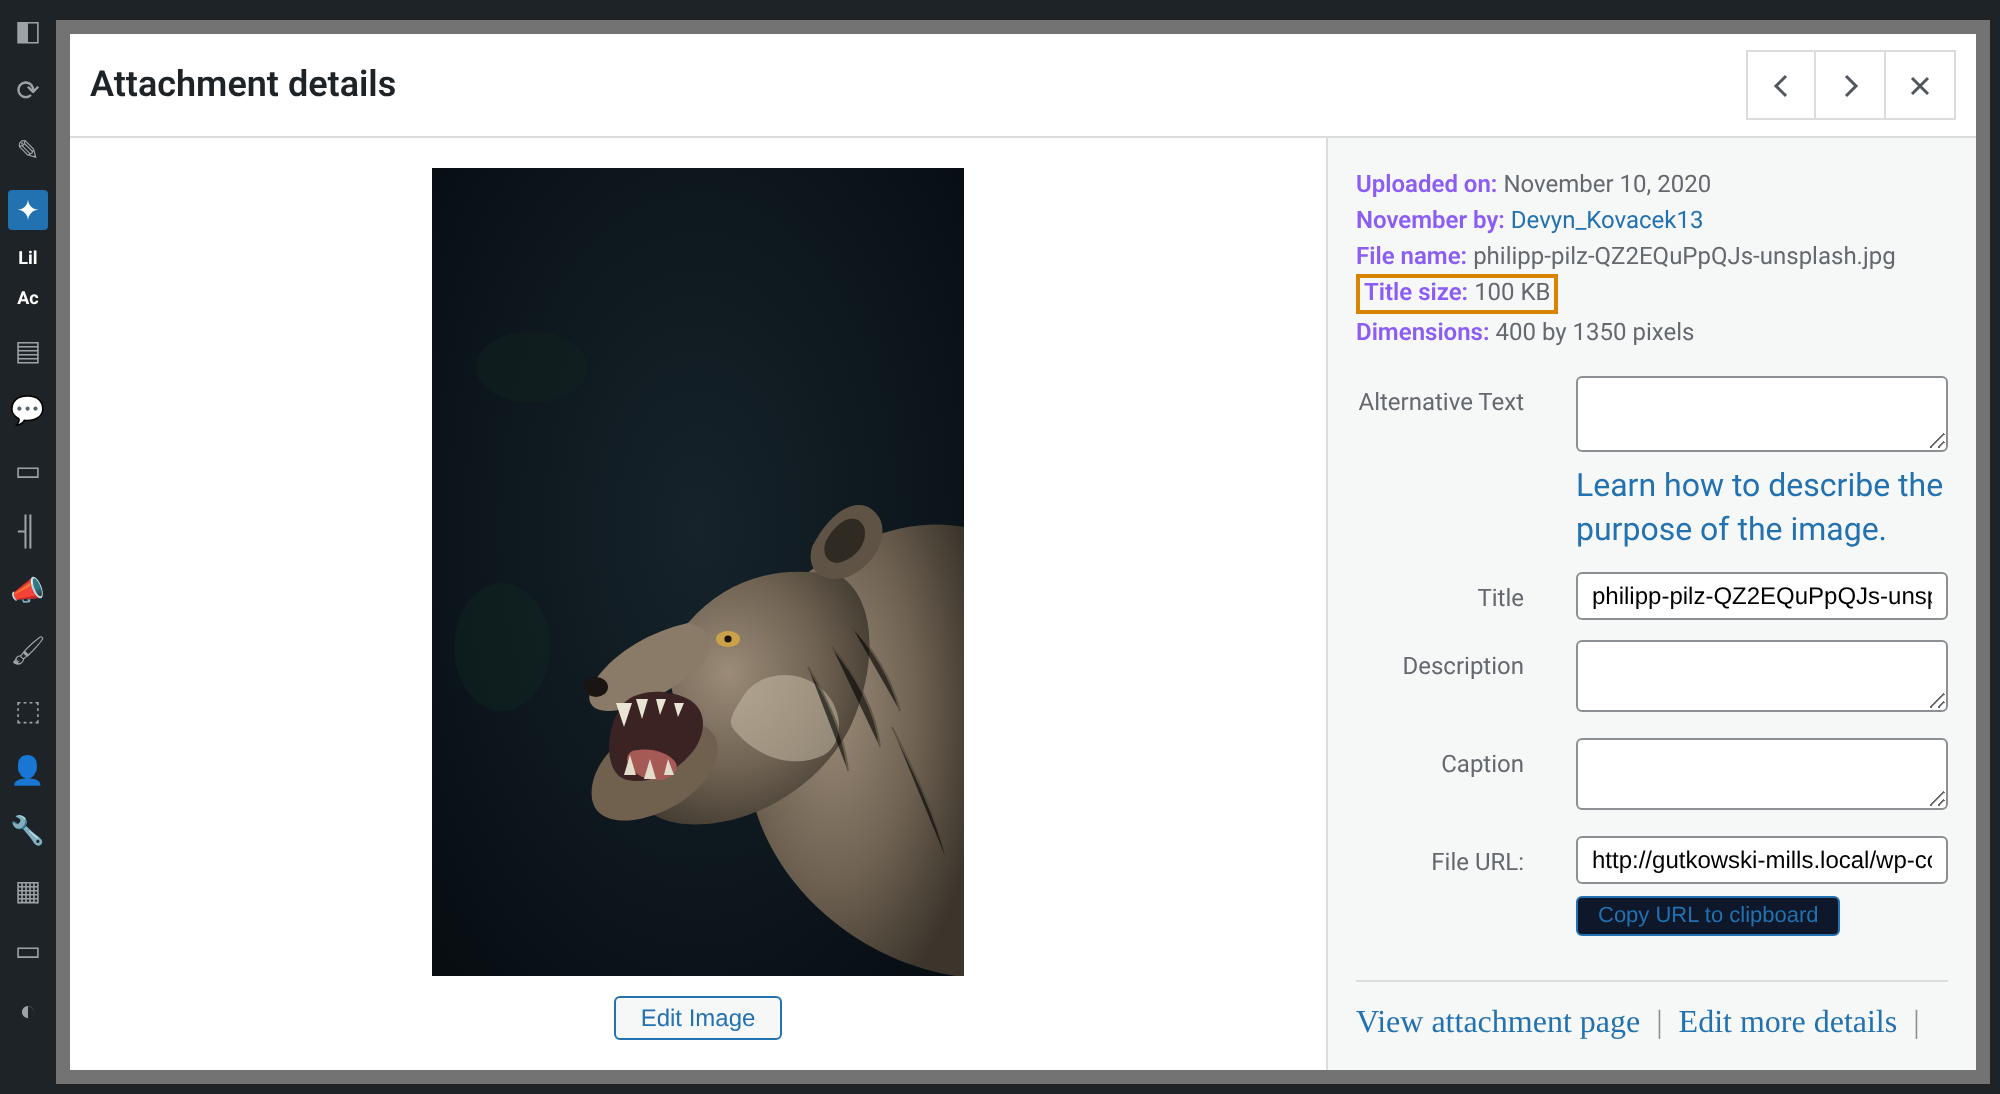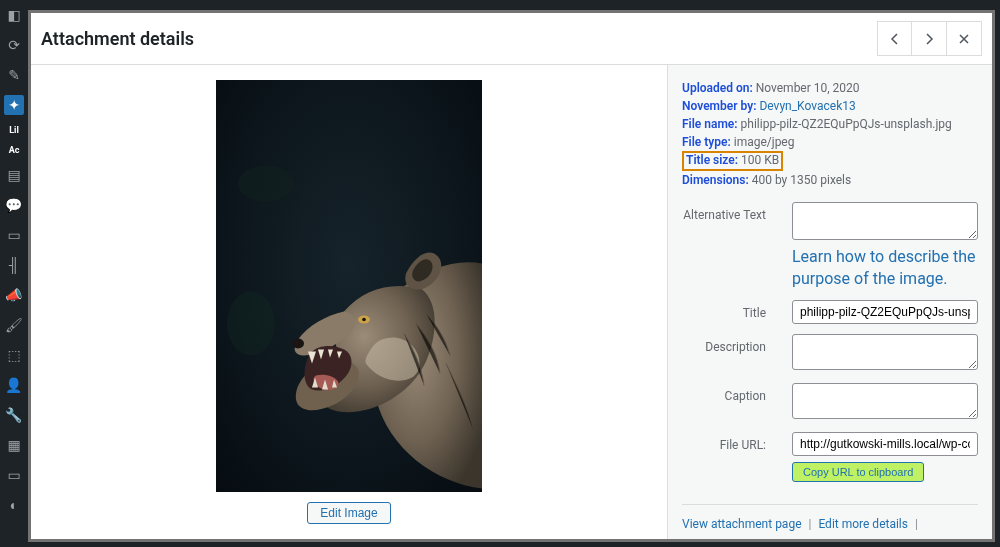--- a/index.html
+++ b/index.html
@@ -37,21 +37,21 @@
 .wp-sidebar .pill {
   color: #fff; font-size: 9px; font-weight: bold;
   line-height: 10px;
 }
 .modal-overlay {
   position: absolute;
   left: 28px; top: 10px;
   right: 5px;
   bottom: 5px;
   background: #fff;
-  border: 3px solid #737373;
+  border: 7px solid #737373;
   display: flex;
   flex-direction: column;
 }
 .modal-header {
   display: flex; align-items: center;
   padding: 8px 10px;
   border-bottom: 1px solid #dcdcde;
 }
 .modal-header h2 {
   font-size: 18px; font-weight: 600;
@@ -100,21 +100,21 @@
 .details-panel {
   width: 325px;
   border-left: 1px solid #dcdcde;
   background: #f6f7f7;
   overflow-y: auto;
   padding: 14px;
   font-size: 12px;
   color: #646970;
 }
 .meta-block div { line-height: 1.5; }
-.meta-block strong { color: #1d4ed8; font-weight: 600; }
+.meta-block strong { color: #8b5cf6; font-weight: 600; }
 .meta-block .highlight {
   border: 2px solid #d98400; padding: 0 2px; display: inline-block;
   line-height: 1.3;
 }
 .link { color: #2271b1; text-decoration: none; text-align: right; }
 .settings-block { margin-top: 13px; }
 .setting-row {
   display: flex; align-items: flex-start;
   margin-bottom: 10px;
   gap: 26px;
@@ -134,32 +134,33 @@
   padding: 4px 7px;
   background: #fff;
   font-size: 12px;
 }
 .setting-row textarea { height: 38px; resize: vertical; }
 .setting-row textarea.tall { height: 36px; }
 .help { font-size: 16px; color: #646970; margin-top: 3px; line-height: 1.4; }
 .copy-btn {
   margin-top: 6px;
   padding: 3px 10px;
-  background: #bef264;
+  background: #0f172a;
   border: 1px solid #2271b1;
   color: #2271b1;
   border-radius: 3px;
   cursor: pointer;
   font-size: 11px;
 }
 .actions-block {
   border-top: 1px solid #dcdcde;
   margin-top: 22px;
   padding-top: 12px;
-  font-size: 12px;
+  font-size: 16px;
+  font-family: Liberation Serif, serif;
 }
 .actions-block .sep { color: #8c8f94; margin: 0 4px; }
 </style>
 </head>
 <body>
 
 <div class="wp-admin-bg">
   <div class="wp-sidebar">
     <span class="ic">◧</span>
     <span class="ic">⟳</span>
@@ -262,21 +263,20 @@
           </svg>
         </div>
         <button class="edit-btn">Edit Image</button>
       </div>
 
       <div class="details-panel">
         <div class="meta-block">
           <div><strong>Uploaded on:</strong> <span>November 10, 2020</span></div>
           <div><strong>November by:</strong> <a class="link">Devyn_Kovacek13</a></div>
           <div><strong>File name:</strong> <span>philipp-pilz-QZ2EQuPpQJs-unsplash.jpg</span></div>
-          <div><strong>File type:</strong> <span>image/jpeg</span></div>
           <div><span class="highlight"><strong>Title size:</strong> <span>100 KB</span></span></div>
           <div><strong>Dimensions:</strong> <span>400 by 1350 pixels</span></div>
         </div>
 
         <div class="settings-block">
           <div class="setting-row">
             <label>Alternative Text</label>
             <div class="field">
               <textarea style=""></textarea>
               <div class="help">

